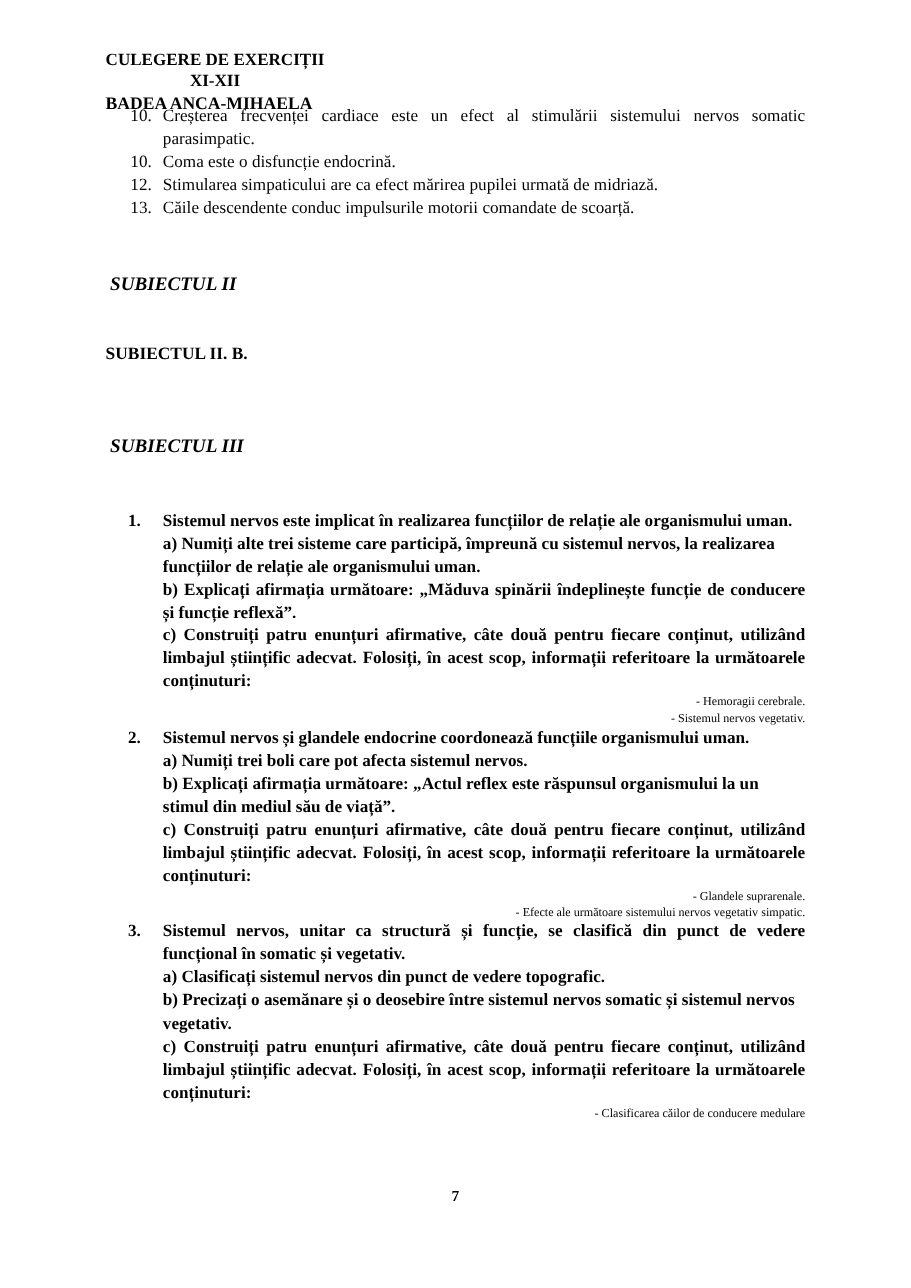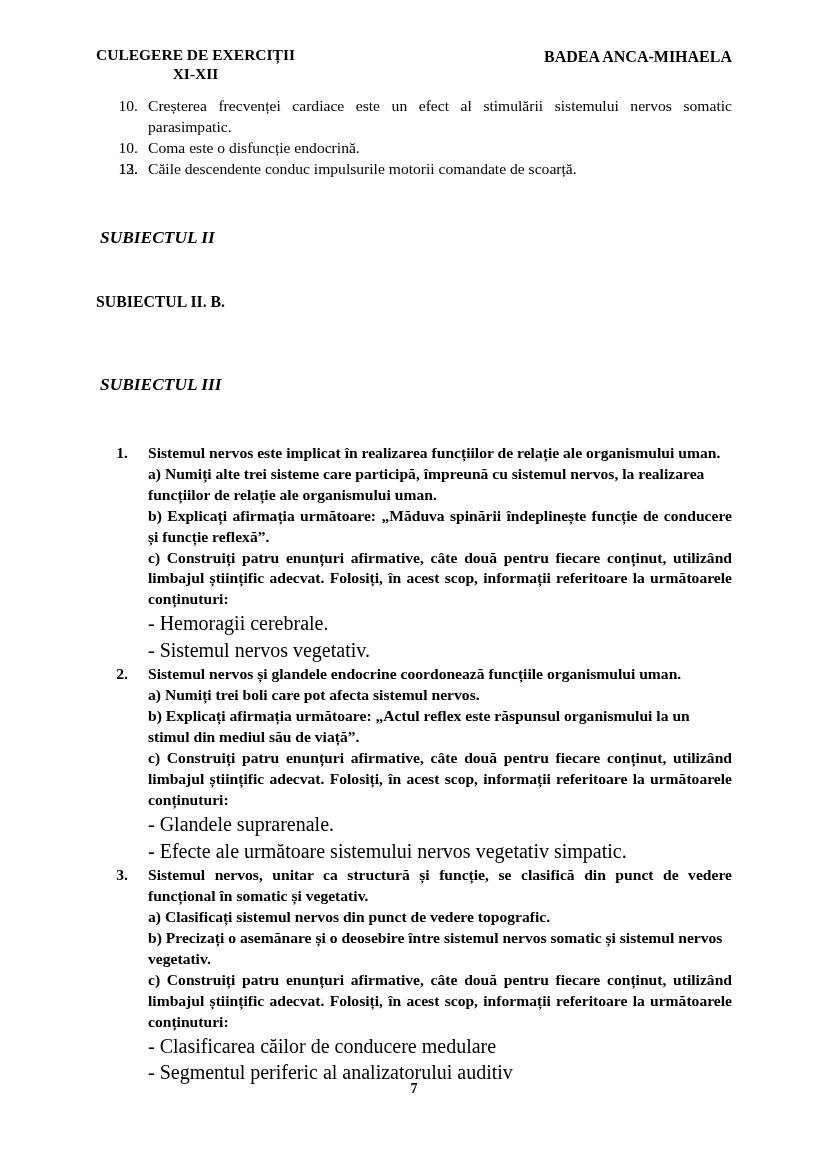--- a/index.html
+++ b/index.html
@@ -27,20 +27,21 @@
 
   
   .header {
     position: absolute;
     left: 96px;
     top: 46px;
     width: 636px;
     display: flex;
     justify-content: space-between;
     align-items: flex-start;
+    flex-direction: column;
   }
   .header-left {
     font-weight: bold;
     font-size: 15.5px;
     line-height: 1.22;
     text-align: center;
     white-space: nowrap;
   }
   .header-left .line2 { display: block; }
   .header-right {
@@ -133,23 +134,23 @@
   }
   .ex-sub {
     font-size: 15.6px;
     line-height: 1.345;
     text-align: justify;
     margin: 0;
     font-weight: bold;
   }
   .ex-sub.nojust { text-align: left; }
   .ex-dash {
-    font-size: 20px;
-    line-height: 1.345;
-    text-align: left;
+    font-size: 11px;
+    line-height: 1.345;
+    text-align: right;
     margin: 0;
   }
 
   
   .folio {
     position: absolute;
     left: 0;
     top: 1082px;
     width: 828px;
     text-align: center;
@@ -174,21 +175,21 @@
   <div class="content">
 
     <ol class="top-list">
       <li>
         <span class="num">10.</span><span>Creșterea frecvenței cardiace este un efect al stimulării sistemului nervos somatic parasimpatic.</span>
       </li>
       <li>
         <span class="num">10.</span><span>Coma este o disfuncție endocrină.</span>
       </li>
       <li>
-        <span class="num">12.</span>
+        <span class="num">12.</span><span>Stimularea simpaticului are ca efect mărirea pupilei urmată de midriază.</span>
       </li>
       <li>
         <span class="num">13.</span><span>Căile descendente conduc impulsurile motorii comandate de scoarță.</span>
       </li>
     </ol>
 
     <div class="sp-subj-ii"></div>
 
     <div class="subj-major">SUBIECTUL II</div>
     <div class="sp-after-ii"></div>
@@ -225,21 +226,20 @@
         <p class="ex-dash">- Efecte ale următoare sistemului nervos vegetativ simpatic.</p>
       </li>
 
       <li class="ex-item">
         <span class="ex-num">3.</span>
         <p class="ex-title">Sistemul nervos, unitar ca structură și funcție, se clasifică din punct de vedere funcțional în somatic și vegetativ.</p>
         <p class="ex-sub nojust">a) Clasificați sistemul nervos din punct de vedere topografic.</p>
         <p class="ex-sub nojust">b) Precizați o asemănare și o deosebire între sistemul nervos somatic și sistemul nervos vegetativ.</p>
         <p class="ex-sub">c) Construiți patru enunțuri afirmative, câte două pentru fiecare conținut, utilizând limbajul științific adecvat. Folosiți, în acest scop, informații referitoare la următoarele conținuturi:</p>
         <p class="ex-dash">- Clasificarea căilor de conducere medulare</p>
-        <p class="ex-dash">- Segmentul periferic al analizatorului auditiv</p>
       </li>
 
     </ol>
 
   </div>
 
   <div class="folio">7</div>
 
 </div>
 

